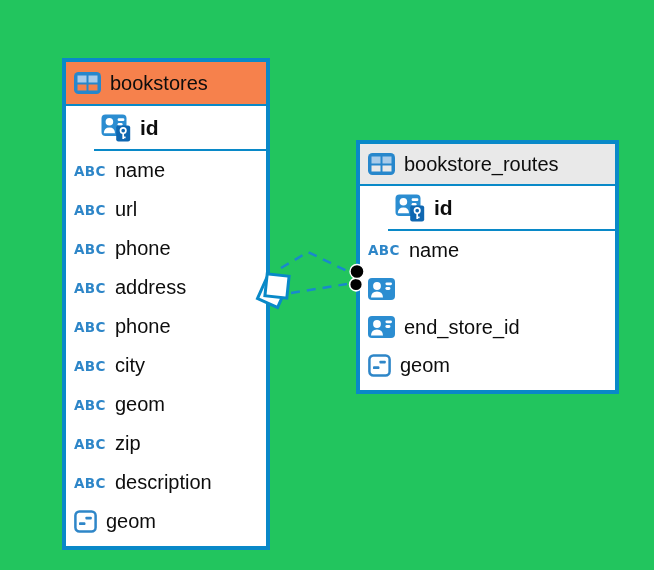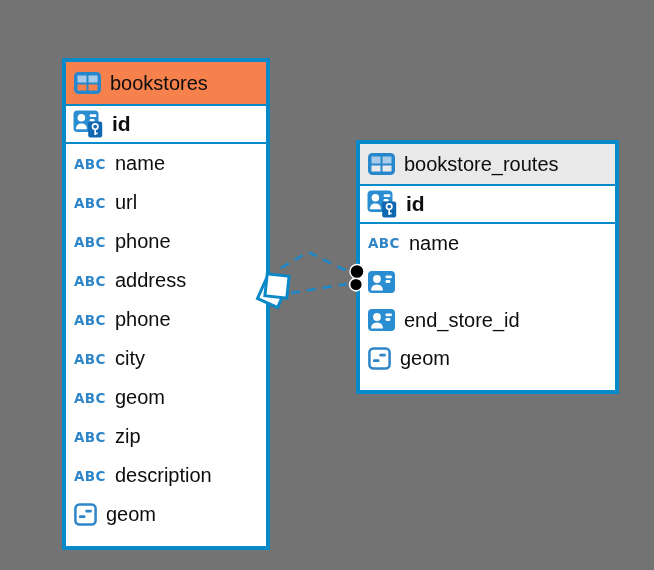--- a/index.html
+++ b/index.html
@@ -1,34 +1,34 @@
 <!DOCTYPE html>
 <html><head>
 <meta charset="utf-8">
 <style>
   html,body{margin:0;padding:0;background:#ffffff;}
   .canvas{
-    position:relative;width:654px;height:570px;background:#737373;overflow:hidden;
+    position:relative;width:654px;height:570px;background:#22c55e;overflow:hidden;
     font-family:"Liberation Sans","DejaVu Sans",sans-serif;color:#0d0d0d;
   }
   .table{
     position:absolute;background:#ffffff;border:4px solid #0989C8;box-sizing:border-box;
   }
   .table--bookstores{left:62px;top:58px;width:208px;height:492px;}
   .table--routes{left:356px;top:140px;width:263px;height:254px;}
   .thead{
     display:flex;align-items:center;gap:9px;padding:0 8px;box-sizing:border-box;
     border-bottom:2.5px solid #0989C8;font-size:20px;white-space:nowrap;
   }
   .table--bookstores .thead{height:44px;background:#F6814C;}
   .table--routes .thead{height:42px;background:#E9E9E9;}
   .pkrow{
     display:flex;align-items:center;gap:9px;padding:0 7px;box-sizing:border-box;
-    height:38px;border-bottom:2.5px solid #0989C8;font-size:21px;font-weight:bold;
-    background:#ffffff;white-space:nowrap;
+    height:45px;border-bottom:2.5px solid #0989C8;font-size:21px;font-weight:bold;
+    background:#ffffff;white-space:nowrap;margin-left:28px;
   }
   .row{
     display:flex;align-items:center;gap:9px;padding:0 8px;box-sizing:border-box;
     font-size:20px;background:#ffffff;white-space:nowrap;
   }
   .table--bookstores .row{height:39px;}
   .table--routes .row{height:38.5px;}
   .icon{flex:0 0 auto;display:inline-flex;align-items:center;justify-content:center;}
   .abc{
     flex:0 0 auto;width:32px;color:#2E86C8;font-weight:700;font-size:13.5px;

